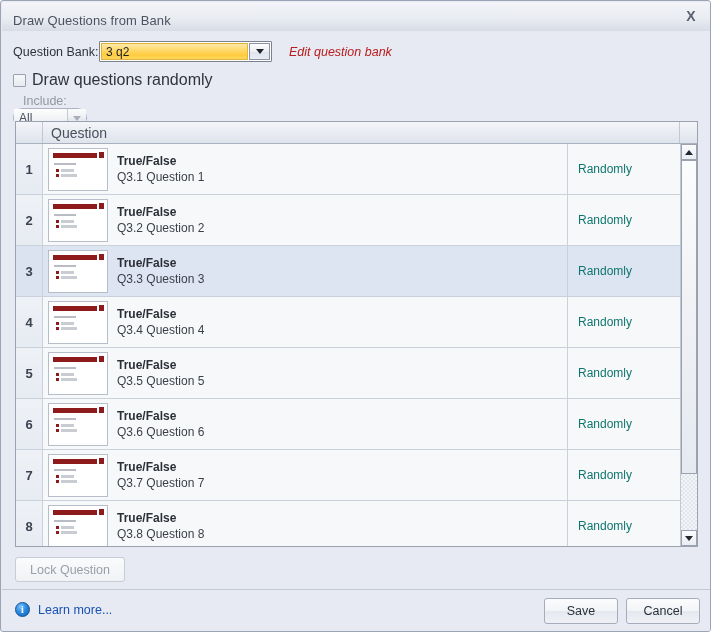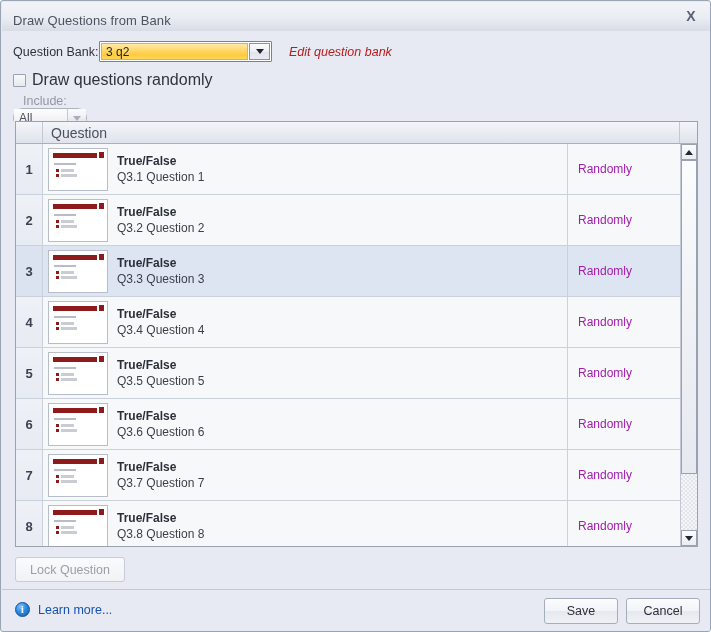--- a/index.html
+++ b/index.html
@@ -334,21 +334,21 @@
     color: #2b3038;
   }
   .qname {
     font-size: 12px;
     color: #3a3f48;
   }
   .cell-shuf {
     width: 112px;
     padding-left: 10px;
     font-size: 12px;
-    color: #a21caf;
+    color: #0f766e;
     border-right: none;
   }
 
   
   .vscroll {
     position: absolute;
     right: 0;
     top: 0;
     bottom: 0;
     width: 17px;

